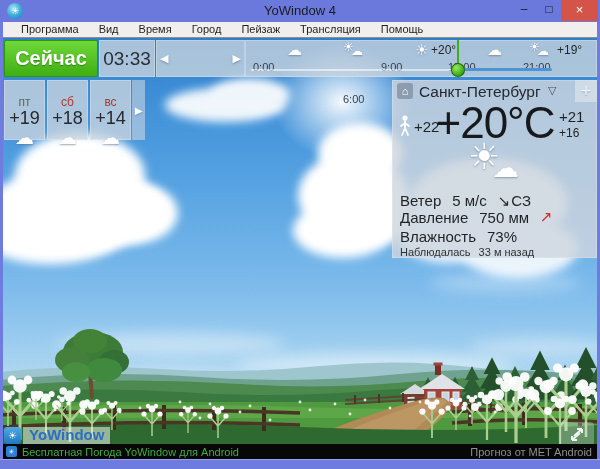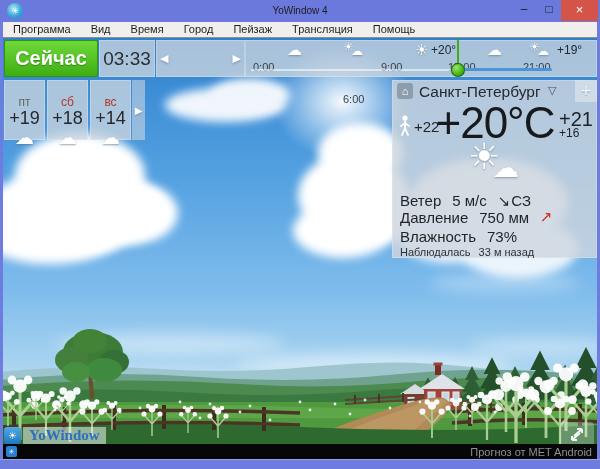--- a/index.html
+++ b/index.html
@@ -4,27 +4,27 @@
 <style>
   *{margin:0;padding:0;box-sizing:border-box}
   body{background:#444;font-family:"Liberation Sans","DejaVu Sans",sans-serif;}
   .win{position:relative;width:600px;height:469px;overflow:hidden;background:#6e7ce0;}
   
   .titlebar{position:absolute;top:0;left:0;width:600px;height:22px;background:#6b79dc;z-index:20;}
   .appicon{position:absolute;left:7px;top:3px;width:16px;height:16px;border-radius:50%;
     background:radial-gradient(circle at 40% 35%,#aee6f5,#37a5d8 55%,#1f7fb8);color:#fff;font-size:9px;
     display:flex;align-items:center;justify-content:center;}
   .title{position:absolute;left:0;top:0;width:100%;height:22px;line-height:22px;text-align:center;
-    font-size:10px;color:#1c1c1c;}
+    font-size:13px;color:#1c1c1c;}
   .winbtn{position:absolute;top:0;height:21px;line-height:19px;text-align:center;font-size:12px;color:#222;z-index:21;cursor:default;}
   .btn-min{left:512px;width:24px;}
   .btn-max{left:537px;width:24px;}
   .btn-close{left:561px;width:37px;background:#d5544a;color:#fff;font-size:13px;}
   .menubar{position:absolute;top:22px;left:3px;width:594px;height:16px;background:#f0efed;
-    border-bottom:1px solid #8f8f8f;z-index:20;display:flex;align-items:center;padding-left:0;}
+    border-bottom:1px solid #8f8f8f;z-index:20;display:flex;align-items:center;padding-left:8px;}
   .mitem{font-size:11px;color:#1f1f1f;padding:0 10px;line-height:15px;}
   .sideborder{position:absolute;top:38px;width:3px;height:421px;background:#6e7ce0;z-index:19;}
   .bottomborder{position:absolute;top:459px;left:0;width:600px;height:10px;background:#6e7ce0;border-top:1px solid #96a1ee;z-index:20;}
   
   .content{position:absolute;top:38px;left:0;width:600px;height:421px;overflow:hidden;}
   .sky{position:absolute;top:0;left:0;width:600px;height:421px;
     background:linear-gradient(180deg,#2e7fc9 0%,#3c8dd6 12%,#57a3e2 35%,#7fbcec 60%,#a9d4f0 78%,#c9e5f3 90%,#d8edf6 100%);}
   .cloud{position:absolute;z-index:1;pointer-events:none;}
   .puff{position:absolute;background:#fff;border-radius:50%;filter:blur(5px);}
   .wisp{position:absolute;background:#fff;border-radius:50%;filter:blur(7px);z-index:1;pointer-events:none;}
@@ -65,34 +65,34 @@
   .panel{position:absolute;left:392px;top:42px;width:205px;height:178px;background:rgba(206,214,222,.82);
     box-shadow:inset 0 0 0 1px rgba(255,255,255,.2);z-index:5;color:#1f2326;}
   .homebox{position:absolute;left:5px;top:3px;width:16px;height:16px;border-radius:3px;background:rgba(105,120,135,.55);
     color:#fff;font-size:11px;display:flex;align-items:center;justify-content:center;}
   .cityname{position:absolute;left:27px;top:3px;font-size:15.5px;color:#26292e;}
   .citydrop{position:absolute;left:156px;top:4px;font-size:11px;color:#4a4f55;}
   .addbtn{position:absolute;right:0;top:0;width:22px;height:22px;background:rgba(225,231,238,.6);
     color:#f5f7fa;font-size:18px;display:flex;align-items:center;justify-content:center;text-shadow:0 1px 1px rgba(100,115,130,.5);}
   .feels{position:absolute;left:22px;top:38px;font-size:15px;}
   .bigtemp{position:absolute;left:40px;top:18px;width:126px;text-align:center;font-size:44px;letter-spacing:-1px;color:#17191c;}
-  .hi{position:absolute;left:167px;top:28px;font-size:20px;}
+  .hi{position:absolute;left:167px;top:28px;font-size:15px;}
   .lo{position:absolute;left:167px;top:46px;font-size:12px;}
   .bigicon-sun{position:absolute;left:76px;top:56px;font-size:36px;}
   .bigicon-cloud{position:absolute;left:100px;top:72px;font-size:27px;}
   .cond{position:absolute;left:0;top:92px;width:100%;text-align:center;font-size:15px;color:#17191c;}
   .prow{position:absolute;left:8px;font-size:15px;display:flex;gap:11px;align-items:baseline;}
   .obs{position:absolute;left:8px;top:166px;font-size:11px;color:#2e3236;display:flex;gap:8px;}
   .redarrow{color:#d03325;}
   
   .logo{position:absolute;left:4px;top:389px;z-index:6;display:flex;align-items:center;}
   .logobox{width:17px;height:17px;border-radius:3px;background:linear-gradient(#4fa9e0,#1f77bf);color:#fff;font-size:10px;
     display:flex;align-items:center;justify-content:center;}
   .logochip{height:17px;margin-left:2px;background:rgba(255,255,255,.5);padding:0 6px;font-size:15px;font-weight:bold;
-    color:#2d6fc0;line-height:16px;font-family:Liberation Serif, serif;}
+    color:#2d6fc0;line-height:16px;}
   .expand{position:absolute;left:560px;top:384px;width:34px;height:24px;border-radius:4px;background:rgba(240,246,250,.3);z-index:6;}
   .statusbar{position:absolute;left:0;top:406px;width:600px;height:15px;background:#070707;z-index:7;
     display:flex;align-items:center;font-size:11px;}
   .sb-icon{width:11px;height:11px;border-radius:2px;background:#2a7fd0;color:#fff;font-size:7px;margin:0 5px 0 6px;
     display:flex;align-items:center;justify-content:center;}
   .sb-left{color:#3fae3f;}
   .sb-right{margin-left:auto;margin-right:8px;color:#8f8f8f;}
 </style>
 </head>
 <body>
@@ -388,20 +388,21 @@
       <svg width="34" height="24">
         <g stroke="#fff" stroke-width="2" fill="none" opacity=".9">
           <path d="M14,14 L22,7 M22,7 L17,7 M22,7 L22,11"></path>
           <path d="M20,11 L12,18 M12,18 L17,18 M12,18 L12,14"></path>
         </g>
       </svg>
     </div>
 
     <div class="statusbar">
       <span class="sb-icon">☀</span>
+      <span class="sb-left">Бесплатная Погода YoWindow для Android</span>
       <span class="sb-right">Прогноз от MET Android</span>
     </div>
   </div>
 
   <div class="sideborder" style="left:0;"></div>
   <div class="sideborder" style="left:597px;"></div>
   <div class="bottomborder"></div>
 </div>
 
 </body></html>

